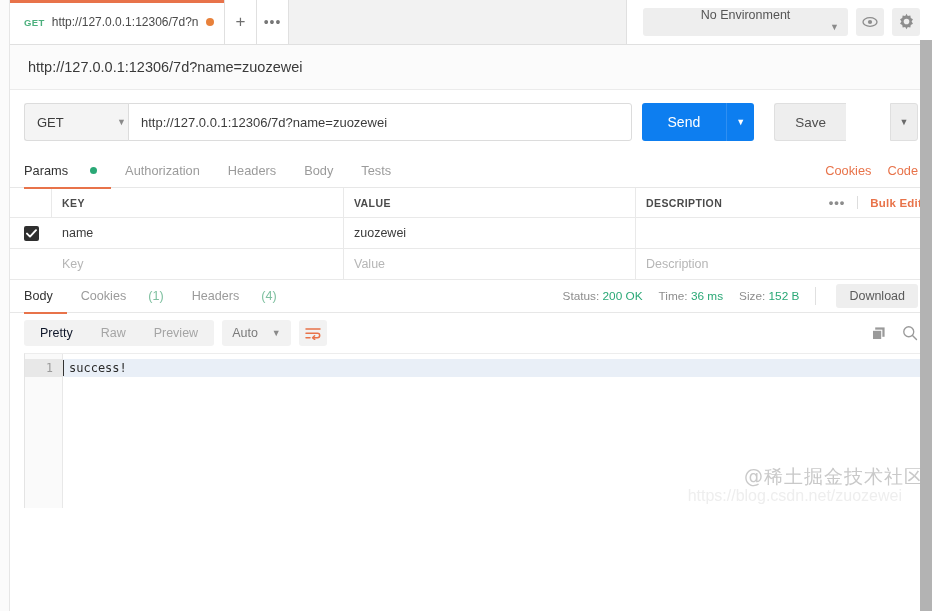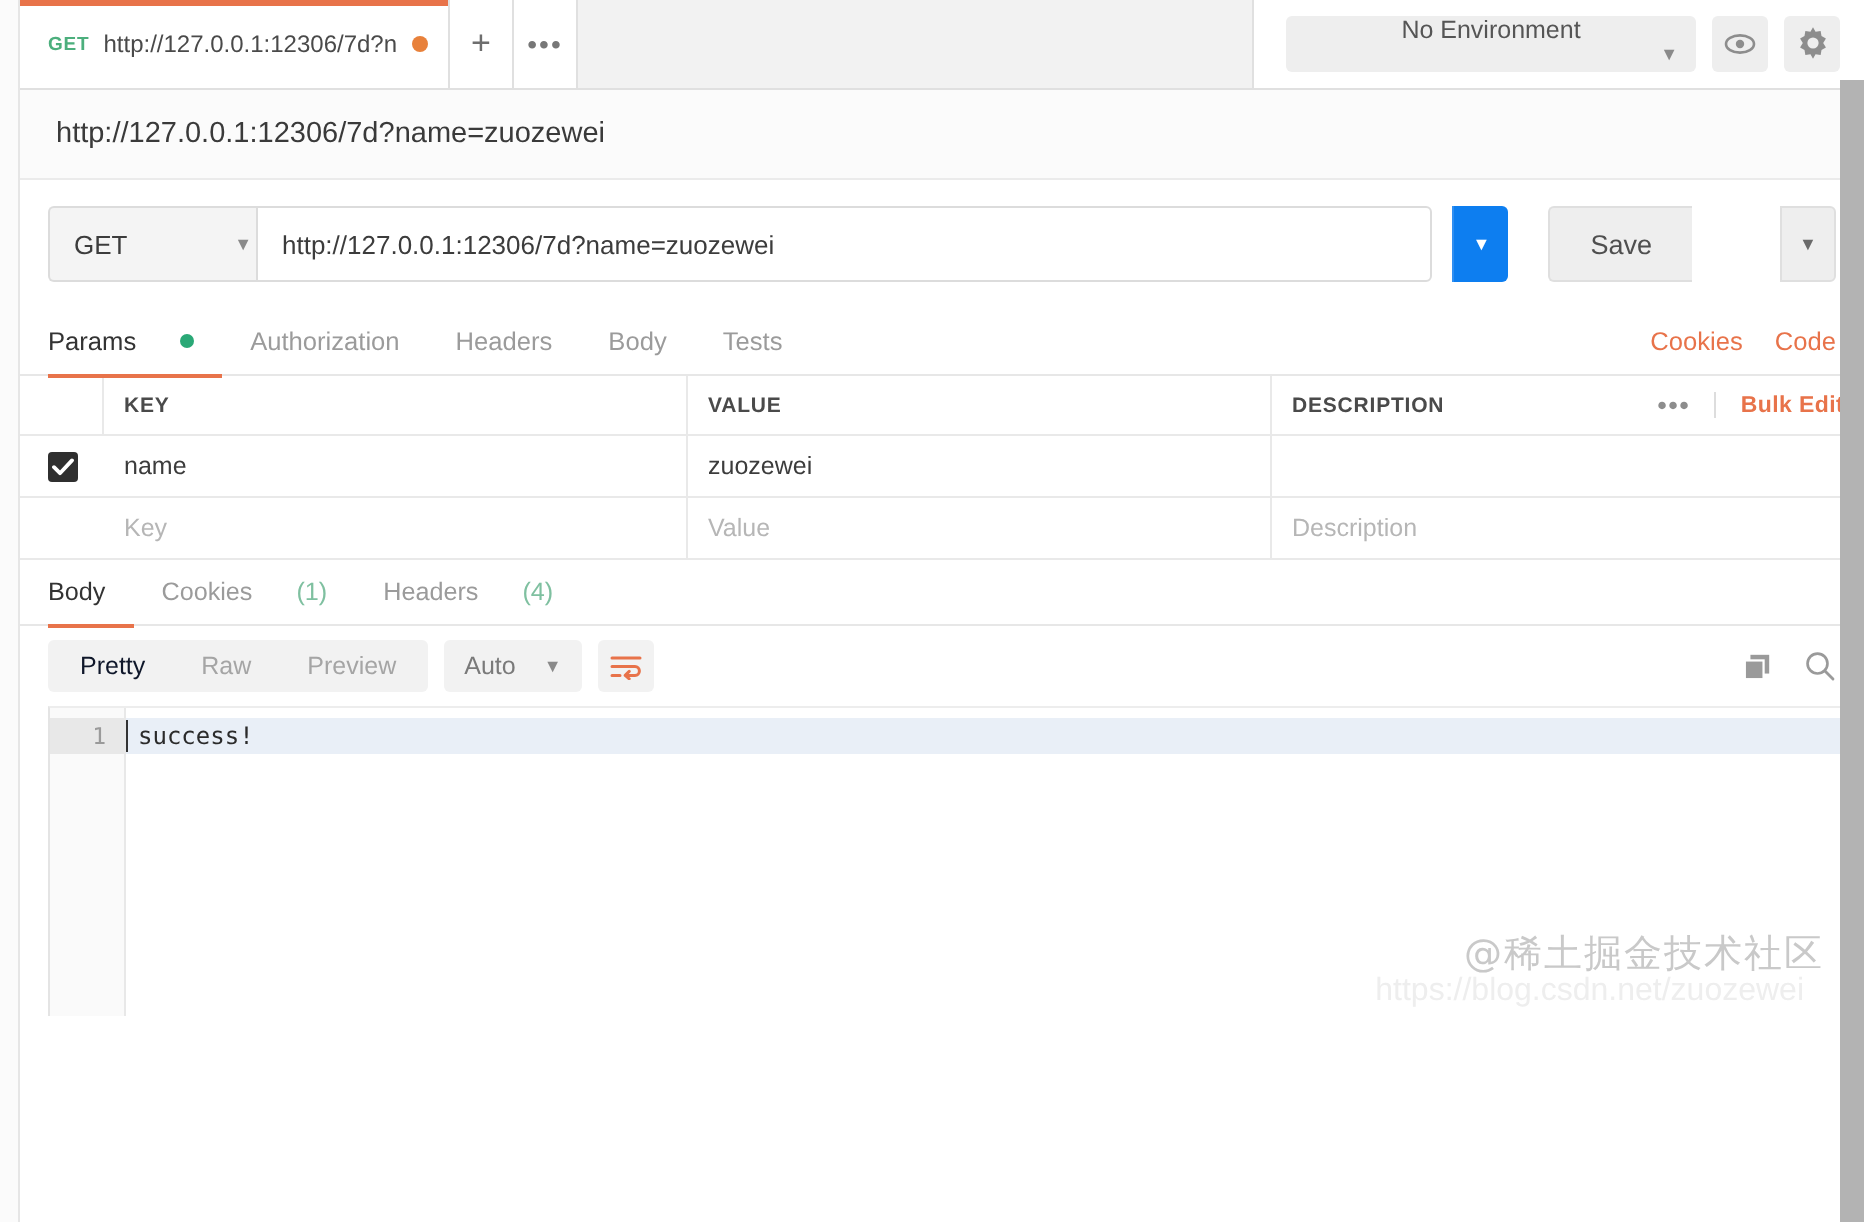--- a/index.html
+++ b/index.html
@@ -493,21 +493,21 @@
     content: "";
     position: absolute;
     left: 0; top: 1px;
     width: 1px; height: 16px;
     background: #333;
   }
 
   
   .watermark {
     position: absolute;
-    right: 20px;
+    right: 8px;
     bottom: 18px;
     font-size: 19px;
     color: #c9c9c9;
     font-family: "DejaVu Sans", sans-serif;
     letter-spacing: 1px;
     white-space: nowrap;
     pointer-events: none;
   }
   .watermark-sub {
     position: absolute;
@@ -569,20 +569,21 @@
       <div class="url-methodwrap">
         <div class="method-box">
           <span>GET</span>
           <span class="caret">▼</span>
         </div>
         <div class="url-input" title="Enter request URL">
           <span>http://127.0.0.1:12306/7d?name=zuozewei</span>
         </div>
       </div>
       <div class="send-group">
+        <button class="btn-send">Send</button>
         <button class="btn-send-caret">▼</button>
       </div>
       <div class="save-group">
         <button class="btn-save">Save</button>
         <button class="btn-save-caret">▼</button>
       </div>
     </div>
 
     <div class="req-tabs-row">
       <div class="rtab active">
@@ -639,20 +640,36 @@
       <div class="rtab small active">Body</div>
       <div class="rtab small">
         <span>Cookies</span>
         <span class="cnt">(1)</span>
       </div>
       <div class="rtab small">
         <span>Headers</span>
         <span class="cnt">(4)</span>
       </div>
 
+      <div class="resp-meta">
+        <span>
+          <span>Status:</span>
+          <b>200 OK</b>
+        </span>
+        <span>
+          <span>Time:</span>
+          <b>36 ms</b>
+        </span>
+        <span>
+          <span>Size:</span>
+          <b>152 B</b>
+        </span>
+        <span class="meta-sep"></span>
+        <button class="btn-download">Download</button>
+      </div>
     </div>
 
     <div class="body-toolbar">
       <div class="seg">
         <div class="seg-item active">Pretty</div>
         <div class="seg-item">Raw</div>
         <div class="seg-item">Preview</div>
       </div>
       <div class="auto-select">
         <span>Auto</span>

